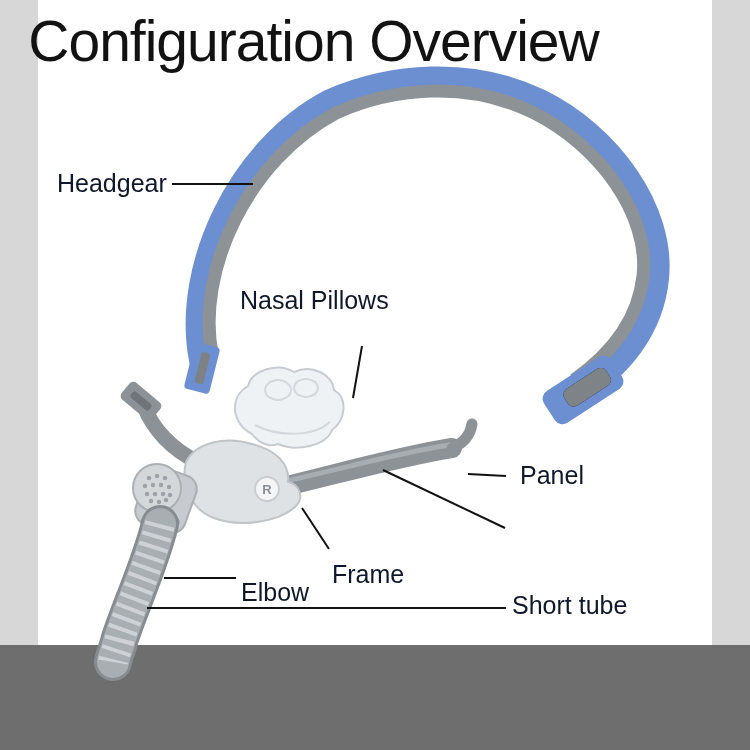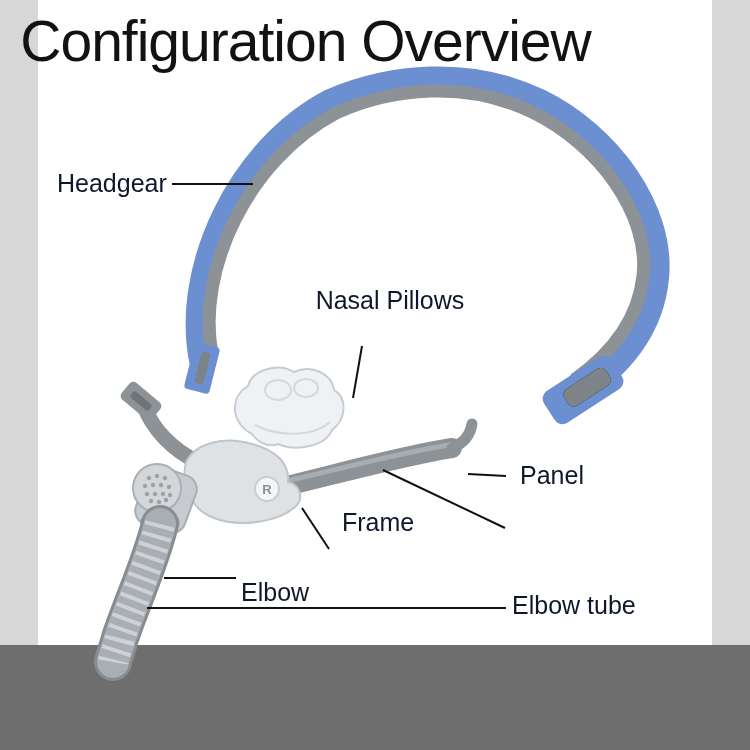--- a/index.html
+++ b/index.html
@@ -8,35 +8,35 @@
     background:#ffffff;
     font-family:"Liberation Sans", sans-serif;
   }
   .side-strip { position:absolute; top:0; width:38px; height:645px; background:#d7d7d7; z-index:1; }
   .side-strip.left { left:0; }
   .side-strip.right { right:0; }
   .banner { position:absolute; left:0; top:645px; width:750px; height:105px; background:#6e6e6e; z-index:2; }
   .art { position:absolute; left:0; top:0; z-index:3; }
   .title {
     position:absolute; top:8px; left:0; width:611px; text-align:center;
-    font-size:57px; letter-spacing:-1px; color:#121212; z-index:5;
+    font-size:57px; letter-spacing:-1px; color:#121212; z-index:5;padding-left:8px;
   }
   .banner-text {
     position:absolute; left:55px; top:666px; font-size:47px; color:#ffffff; z-index:5;
     white-space:nowrap;
   }
   .label {
     position:absolute; font-size:25px; color:#0f172a; z-index:5; white-space:nowrap;
   }
   .label-headgear   { left:57px;  top:169px; }
-  .label-pillows    { left:240px; top:284px; width:300px; text-align:center; line-height:32px; }
+  .label-pillows    { left:240px; top:284px; width:300px; line-height:32px; }
   .label-pillows .sizes { font-size:24px; }
   .label-panel      { left:520px; top:461px;text-align:center; }
   .label-softsleeves{ left:512px; top:515px; }
-  .label-frame      { left:332px; top:508px;margin-left:10px; }
+  .label-frame      { left:332px; top:560px; }
   .label-elbow      { left:241px; top:578px; }
   .label-shorttube  { left:512px; top:591px; }
 </style>
 </head>
 <body>
 
 <div class="stage">
 
   <div class="side-strip left"></div>
   <div class="side-strip right"></div>
@@ -125,16 +125,16 @@
 
   <div class="label label-headgear">Headgear</div>
 
   <div class="label label-pillows">
     <div>Nasal Pillows</div>
   </div>
 
   <div class="label label-panel">Panel</div>
   <div class="label label-frame">Frame</div>
   <div class="label label-elbow">Elbow</div>
-  <div class="label label-shorttube">Elbow tube</div>
+  <div class="label label-shorttube">Short tube</div>
 
 
 </div>
 
 </body></html>

